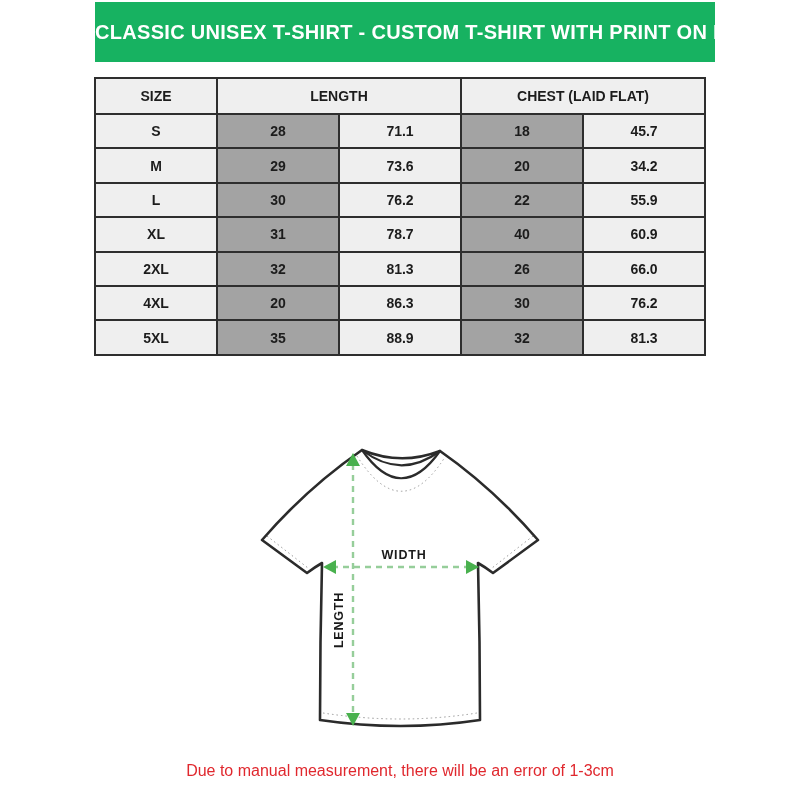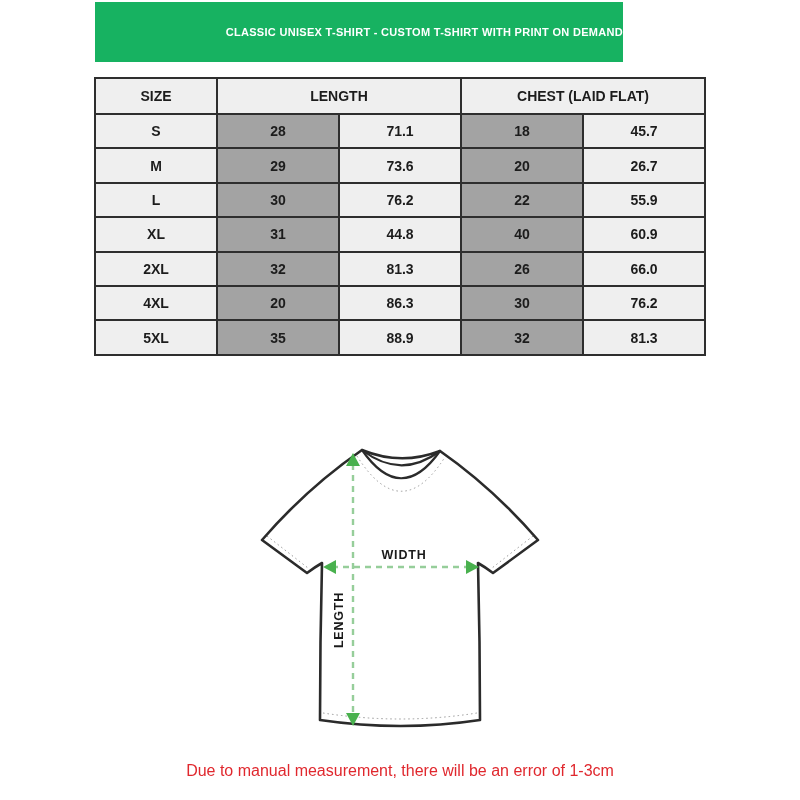--- a/index.html
+++ b/index.html
@@ -2,24 +2,24 @@
 <html style="--banner-bg: #17b261; --note-color: #e0282e; --dash-color: #96ce9a; --arrow-color: #49b14e;"><head>
 <meta charset="utf-8">
 <style>
   html,body{margin:0;padding:0;}
   body{
     width:800px;height:800px;position:relative;background:#ffffff;
     font-family:"Liberation Sans","DejaVu Sans",sans-serif;
     -webkit-font-smoothing:antialiased;
   }
   .banner{
-    position:absolute;left:95px;top:2px;width:528px;height:60px;
+    position:absolute;left:95px;top:2px;width:620px;height:60px;
     background:var(--banner-bg,#17b261);
-    display:flex;align-items:center;justify-content:flex-end;
-    color:#ffffff;font-weight:bold;font-size:11px;letter-spacing:.3px;
+    display:flex;align-items:center;justify-content:flex-start;
+    color:#ffffff;font-weight:bold;font-size:20px;letter-spacing:.3px;
     white-space:nowrap;
   }
   table.size-chart{
     position:absolute;left:94px;top:77px;width:612px;
     border-collapse:collapse;table-layout:fixed;
   }
   .size-chart th,.size-chart td{
     border:2px solid #2e2e2e;text-align:center;vertical-align:middle;
     font-weight:bold;color:#1c1c1c;font-size:14px;padding:0;
     background:#a3a3a3;
@@ -68,33 +68,33 @@
       <td>28</td>
       <td class="shade">71.1</td>
       <td>18</td>
       <td class="shade">45.7</td>
     </tr>
     <tr>
       <td class="shade">M</td>
       <td>29</td>
       <td class="shade">73.6</td>
       <td>20</td>
-      <td class="shade">26.7</td>
+      <td class="shade">34.2</td>
     </tr>
     <tr>
       <td class="shade">L</td>
       <td>30</td>
       <td class="shade">76.2</td>
       <td>22</td>
       <td class="shade">55.9</td>
     </tr>
     <tr>
       <td class="shade">XL</td>
       <td>31</td>
-      <td class="shade">44.8</td>
+      <td class="shade">78.7</td>
       <td>40</td>
       <td class="shade">60.9</td>
     </tr>
     <tr>
       <td class="shade">2XL</td>
       <td>32</td>
       <td class="shade">81.3</td>
       <td>26</td>
       <td class="shade">66.0</td>
     </tr>

